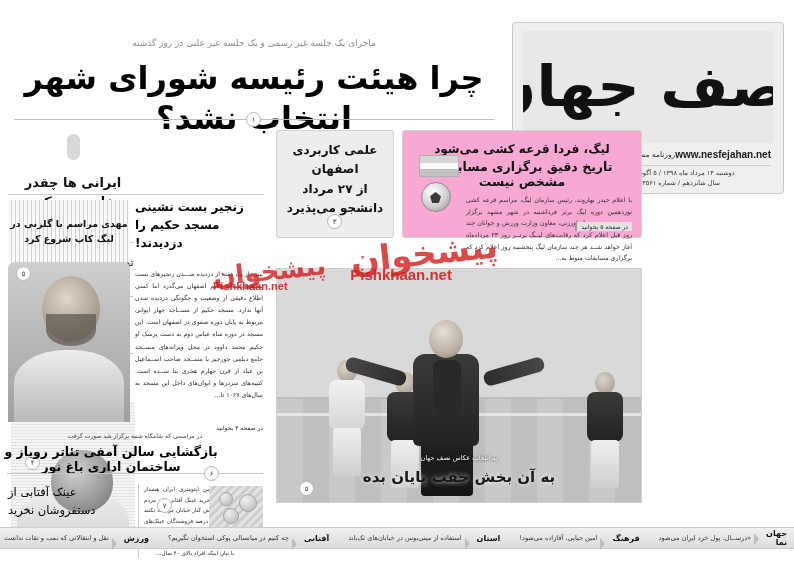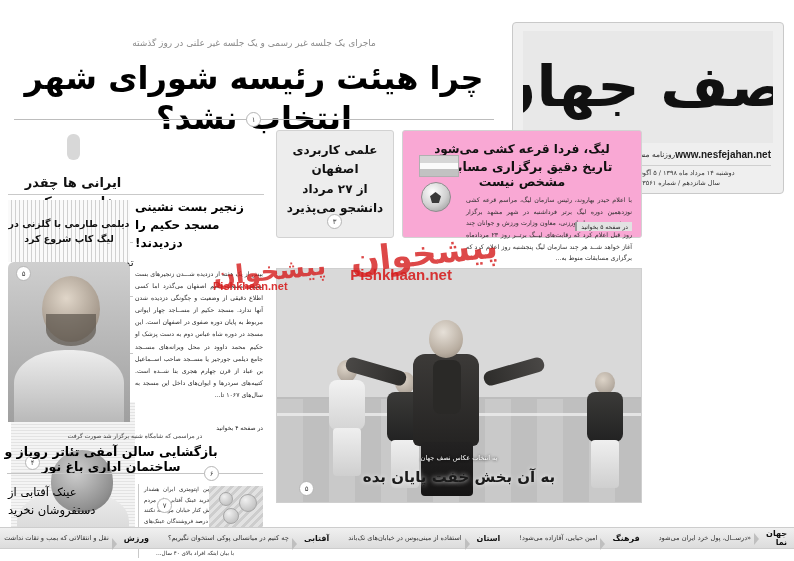--- a/index.html
+++ b/index.html
@@ -417,21 +417,21 @@
     </div>
 
     <div class="photo-caption-kicker">به انتخاب عکاس نصف جهان</div>
     <div class="photo-caption">به آن بخش خفت پایان بده</div>
     <div class="pagemark mp-pagemark">۵</div>
   </div>
 
   <div class="rc-divider" style="top:194px;"></div>
 
   <div class="rc-kicker-box">
-    <span>دیلمی طارمی با گلزنی در لیگ کاپ شروع کرد</span>
+    <span>مهدی مراسم با گلزنی در لیگ کاپ شروع کرد</span>
   </div>
 
   <div class="rc-headline">زنجیر بست نشینی مسجد حکیم را دزدیدند!</div>
   <div class="rc-body">بیش از یک هفته از دزدیده شـــدن زنجیرهای بست نشینی مسجد حکیم اصفهان می‌گذرد اما کسی اطلاع دقیقی از وضعیت و چگونگی دزدیده شدن آنها ندارد. مسجد حکیم از مســاجد چهار ایوانی مربوط به پایان دوره صفوی در اصفهان است. این مسجد در دوره شاه عباس دوم به دست پزشک او حکیم محمد داوود در محل ویرانه‌های مســجد جامع دیلمی جورجیر یا مســجد صاحب اســماعیل بن عباد از قرن چهارم هجری بنا شــده است. کتیبه‌های سردرها و ایوان‌های داخل این مسجد به سال‌های ۱۰۶۷ تا...</div>
   <div class="rc-more">
     <span>در صفحه ۴ بخوانید</span>
   </div>
 
   <div class="rc-portrait">
     <div class="shoulders"></div>

